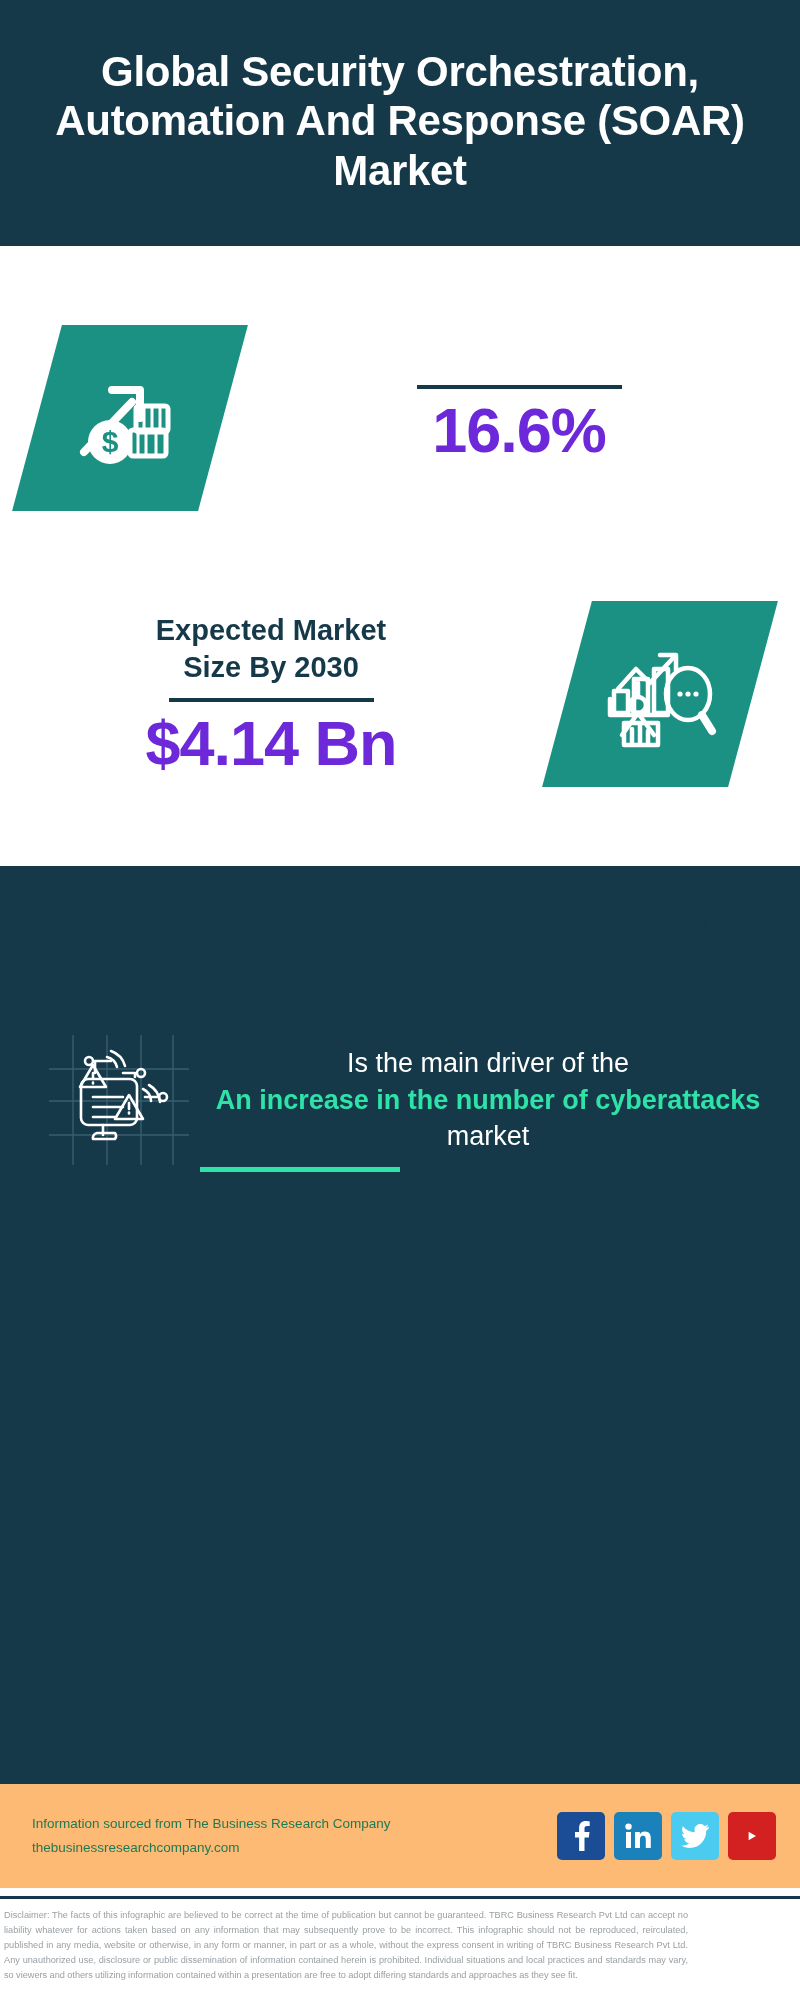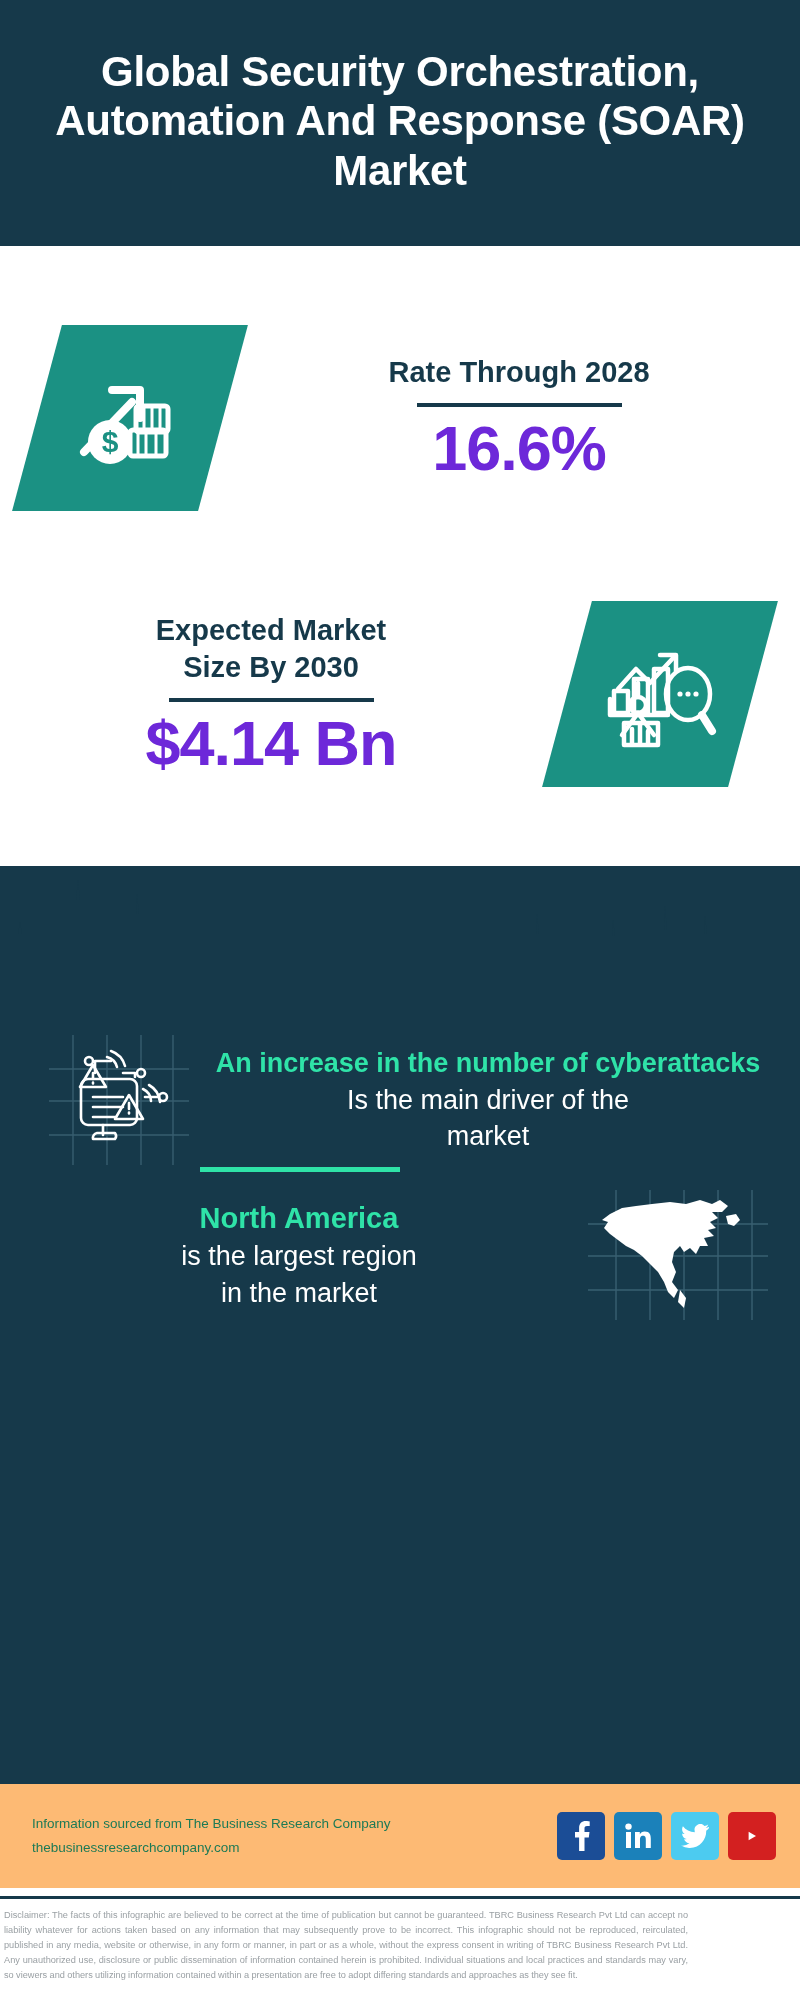--- a/index.html
+++ b/index.html
@@ -152,21 +152,20 @@
             <rect x="62" y="38" width="32" height="26" rx="3" stroke="#fff" stroke-width="5" fill="none"></rect>
             <path d="M70 38 L70 64 M78 38 L78 64 M86 38 L86 64" stroke="#fff" stroke-width="3"></path>
             <rect x="56" y="62" width="36" height="26" rx="3" stroke="#fff" stroke-width="5" fill="none"></rect>
             <path d="M64 62 L64 88 M72 62 L72 88 M82 62 L82 88" stroke="#fff" stroke-width="3"></path>
             <circle cx="36" cy="74" r="22" fill="#fff"></circle>
             <text x="36" y="84" font-family="'Liberation Sans',sans-serif" font-size="30" font-weight="bold" fill="#1b9183" text-anchor="middle">$</text>
           </svg>
         </div>
       </div>
       <div class="stat-text">
-        <div class="stat-label">Rate Through 2028</div>
         <div class="stat-rule"></div>
         <div class="stat-value">16.6%</div>
       </div>
     </div>
 
     <div class="stat-row stat-row-2">
       <div class="stat-text">
         <div class="stat-label">Expected Market</div>
         <div class="stat-label">Size By 2030</div>
         <div class="stat-rule"></div>
@@ -233,45 +232,28 @@
           <path d="M44 30 L57 52 L31 52 Z"></path>
           <path d="M44 38 V44 M44 47.5 V48.5"></path>
           <path d="M80 60 L94 84 L66 84 Z"></path>
           <path d="M80 68 V74 M80 77.5 V78.5"></path>
           <path d="M58 22 a14 14 0 0 1 10 10 M62 16 a22 22 0 0 1 14 15"></path>
           <path d="M94 54 a14 14 0 0 1 8 12 M100 50 a22 22 0 0 1 11 17"></path>
         </g>
       </svg>
     </div>
     <div class="driver-text">
+      <div class="line hl-white">Is the main driver of the</div>
       <div class="line hl-green">An increase in the number of cyberattacks</div>
-      <div class="line hl-white">Is the main driver of the</div>
       <div class="line hl-white">market</div>
     </div>
   </div>
 
   <div class="mid-rule"></div>
 
-  <div class="region-block">
-    <div class="region-text">
-      <div class="line region-name hl-green">North America</div>
-      <div class="line hl-white">is the largest region</div>
-      <div class="line hl-white">in the market</div>
-    </div>
-    <div class="region-map">
-      <svg width="180" height="130" viewBox="0 0 180 130">
-        <g stroke="#3d6476" stroke-width="1.4" opacity="0.9">
-          <path d="M0 34 H180 M0 66 H180 M0 100 H180 M28 0 V130 M62 0 V130 M96 0 V130 M130 0 V130 M164 0 V130"></path>
-        </g>
-        <path fill="#ffffff" d="M22 24 L34 18 L48 16 L64 14 L82 12 L98 14 L112 10 L124 14 L132 10 L140 16 L134 22 L124 22 L130 28 L122 32 L128 38 L120 40 L126 46 L116 48 L120 56 L112 56 L108 64 L102 58 L96 62 L92 56 L86 62 L84 72 L88 82 L84 92 L90 100 L86 108 L80 102 L76 92 L70 82 L62 74 L54 66 L46 60 L38 56 L30 50 L22 44 L16 38 L20 32 L14 30 Z"></path>
-        <path fill="#ffffff" d="M138 26 L148 24 L152 30 L146 36 L140 34 Z"></path>
-        <path fill="#ffffff" d="M92 100 L98 108 L96 118 L90 112 Z"></path>
-      </svg>
-    </div>
-  </div>
 
   <div class="source-bar">
     <div class="source-text">
       <div>Information sourced from The Business Research Company</div>
       <div>thebusinessresearchcompany.com</div>
     </div>
     <div class="social">
       <div class="sicon s-fb">
         <svg width="22" height="30" viewBox="0 0 22 30">
             <path fill="#fff" d="M14.5 30V16.4h4.3l.7-5.3h-5V7.7c0-1.5.4-2.6 2.6-2.6h2.6V.4C19.2.3 17.6 0 15.7 0c-3.9 0-6.6 2.4-6.6 6.8v4.3H5v5.3h4.1V30z"></path>

